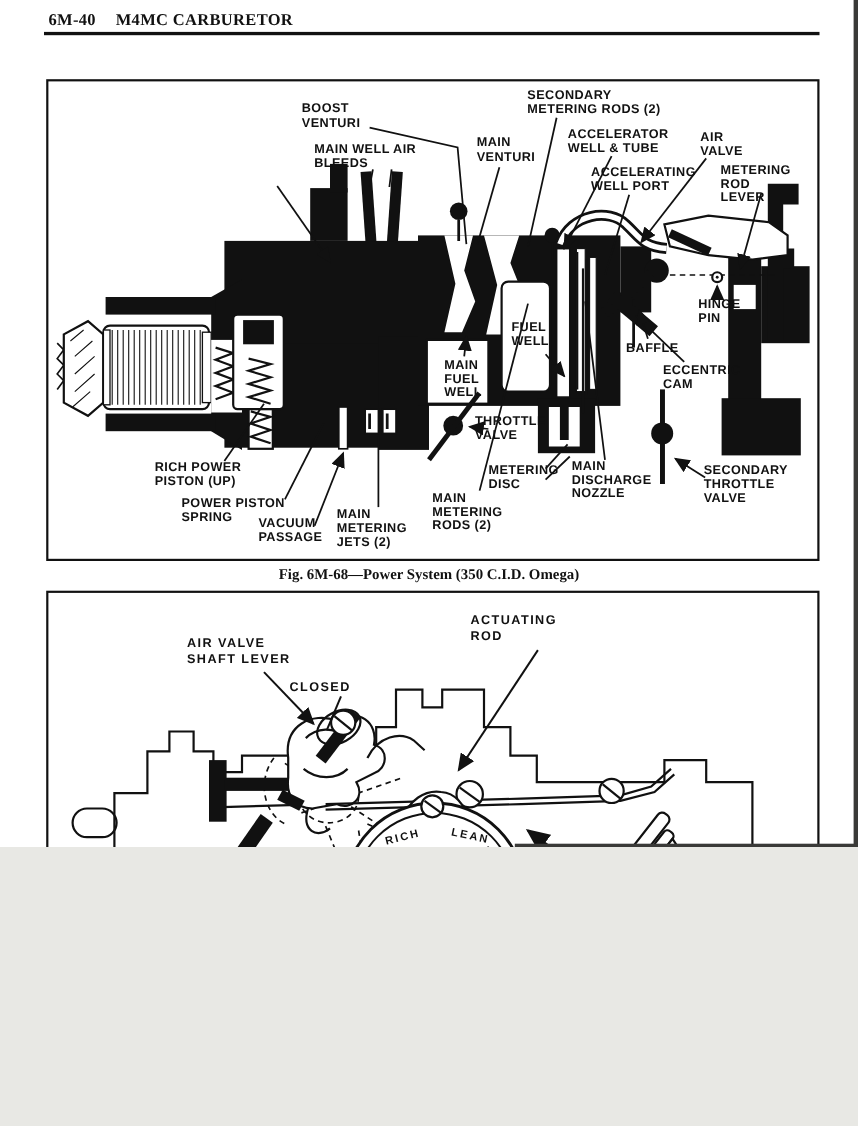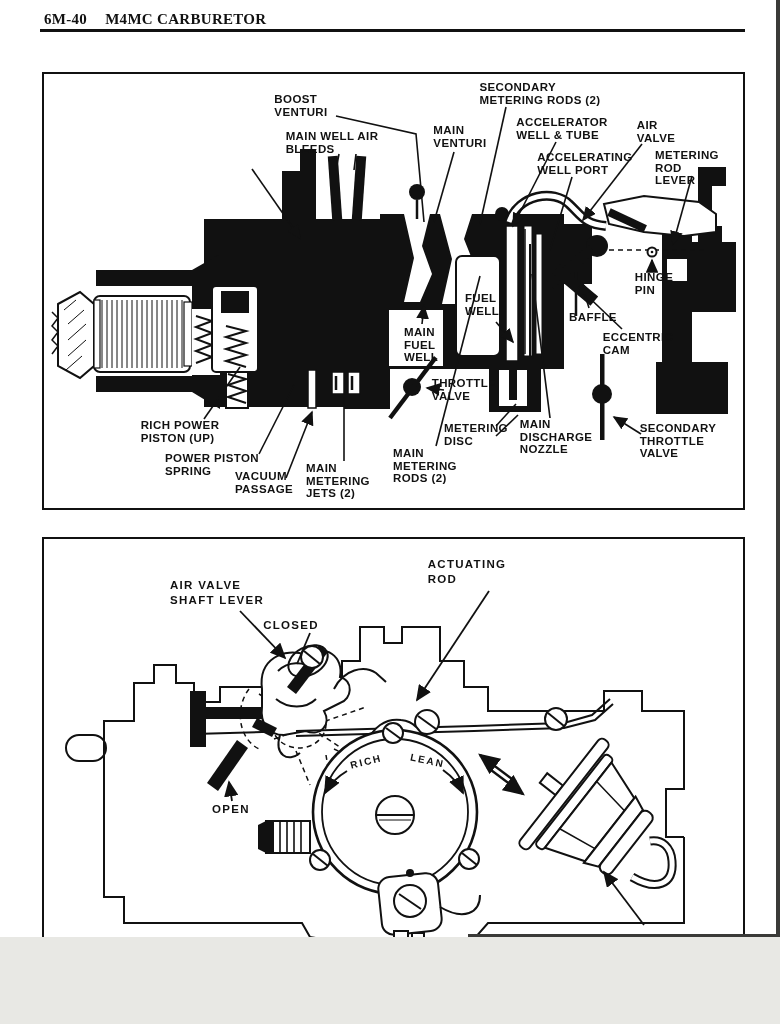--- a/index.html
+++ b/index.html
@@ -1,16 +1,16 @@
 <!DOCTYPE html>
 <html><head>
 <meta charset="utf-8">
 <style>
   html,body{margin:0;padding:0;background:#e8e8e4;}
-  #page{position:relative;width:780px;height:937px;background:#ffffff;overflow:hidden;
+  #page{position:relative;width:780px;height:770px;background:#ffffff;overflow:hidden;
         font-family:"Liberation Sans",sans-serif;color:#111;}
   #edge-r{position:absolute;right:0;top:0;width:4px;height:100%;background:#3a3a38;}
   #edge-b{position:absolute;right:0;bottom:0;width:40%;height:3px;background:#3a3a38;}
   .hdr{position:absolute;top:11px;left:44px;font-family:"Liberation Serif",serif;
        font-weight:bold;font-size:15px;letter-spacing:.3px;white-space:nowrap;}
   .hdr .code{margin-right:18px;}
   .rule{position:absolute;left:40px;top:29px;width:705px;height:3px;background:#111;}
   .figbox{position:absolute;left:42px;width:703px;border:2px solid #111;box-sizing:border-box;background:#fff;}
   #fig1{top:72px;height:438px;}
   #fig2{top:537px;height:428px;}
@@ -199,20 +199,21 @@
 SPRING</div>
     <div class="lbl" style="left:220px;top:396px">VACUUM
 PASSAGE</div>
     <div class="lbl" style="left:294px;top:388px">MAIN
 METERING
 JETS (2)</div>
     <div class="lbl" style="left:381px;top:373px">MAIN
 METERING
 RODS (2)</div>
   </div>
+  <div id="cap1" class="cap">Fig. 6M-68—Power System (350 C.I.D. Omega)</div>
 
   <div id="fig2" class="figbox">
     <svg width="703" height="424" viewBox="0 0 703 424">
       <defs>
         <marker id="ah2" markerWidth="9" markerHeight="8" refX="8" refY="4" orient="auto">
           <path d="M0,0 L9,4 L0,8 Z" fill="#111"></path>
         </marker>
       </defs>
 
       <g stroke="#111" stroke-width="2" fill="none">

